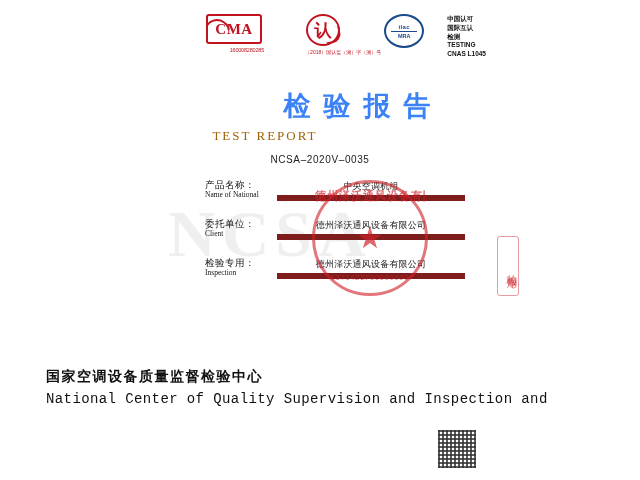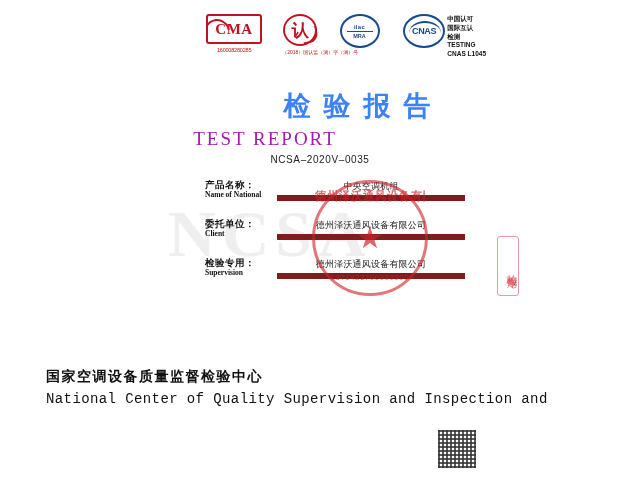--- a/index.html
+++ b/index.html
@@ -27,21 +27,21 @@
     top: 14px;
     left: 186px;
     width: 300px;
     height: 62px;
     display: flex;
     align-items: flex-start;
     justify-content: space-between;
   }
   .logo-block {
     position: relative;
-    text-align: center;
+    text-align: right;
     font-family: "Liberation Sans", sans-serif;
     padding-left: 20px;
   }
 
   
   .cma-mark {
     width: 58px;
   }
   .cma-badge {
     width: 56px;
@@ -215,23 +215,23 @@
     color: #3b82f6;
     padding-left: 37px;
   }
   .title-en {
     position: absolute;
     top: 128px;
     left: 0;
     width: 530px;
     text-align: center;
     font-family: "Liberation Serif", serif;
-    font-size: 19px;
+    font-size: 13px;
     letter-spacing: 2px;
-    color: #a21caf;
+    color: #a16207;
   }
   .doc-no {
     position: absolute;
     top: 154px;
     left: 0;
     width: 640px;
     text-align: center;
     font-family: Liberation Sans, sans-serif;
     font-size: 10px;
     letter-spacing: 0.6px;
@@ -247,21 +247,20 @@
   }
   .field-row {
     display: flex;
     align-items: flex-start;
     margin-bottom: 18px;
   }
   .field-label {
     width: 72px;
     flex: none;
     line-height: 1.15;
-    font-weight: bold;
   }
   .label-cn {
     font-family: "Liberation Serif", serif;
     font-size: 9.5px;
     letter-spacing: 0.5px;
     color: #111111;
     white-space: nowrap;
   }
   .label-en {
     font-family: "Liberation Serif", serif;
@@ -429,26 +428,20 @@
     </div>
 
     <div class="logo-block ilac-mark">
       <div class="ilac-circ">
         <span class="ilac-top">ilac</span>
         <span class="ilac-bar"></span>
         <span class="ilac-bot">MRA</span>
       </div>
     </div>
 
-    <div class="logo-block cnas-mark">
-      <div class="cnas-circ">
-        <span class="cnas-arc"></span>
-        <span class="cnas-text">CNAS</span>
-      </div>
-    </div>
 
     <div class="cnas-textblock">
       <div>中国认可</div>
       <div>国际互认</div>
       <div>检测</div>
       <div>TESTING</div>
       <div>CNAS L1045</div>
     </div>
 
   </div>
@@ -473,21 +466,21 @@
       <div class="field-label">
         <div class="label-cn">委托单位：</div>
         <div class="label-en">Client</div>
       </div>
       <div class="field-value">德州泽沃通风设备有限公司</div>
     </div>
 
     <div class="field-row">
       <div class="field-label">
         <div class="label-cn">检验专用：</div>
-        <div class="label-en">Supervision</div>
+        <div class="label-en">Inspection</div>
       </div>
       <div class="field-value">德州泽沃通风设备有限公司</div>
     </div>
 
 
   </div>
 
   <div class="seal">
     <div class="seal-top-text">德州泽沃通风设备有限公司</div>
     <div class="seal-star">★</div>

